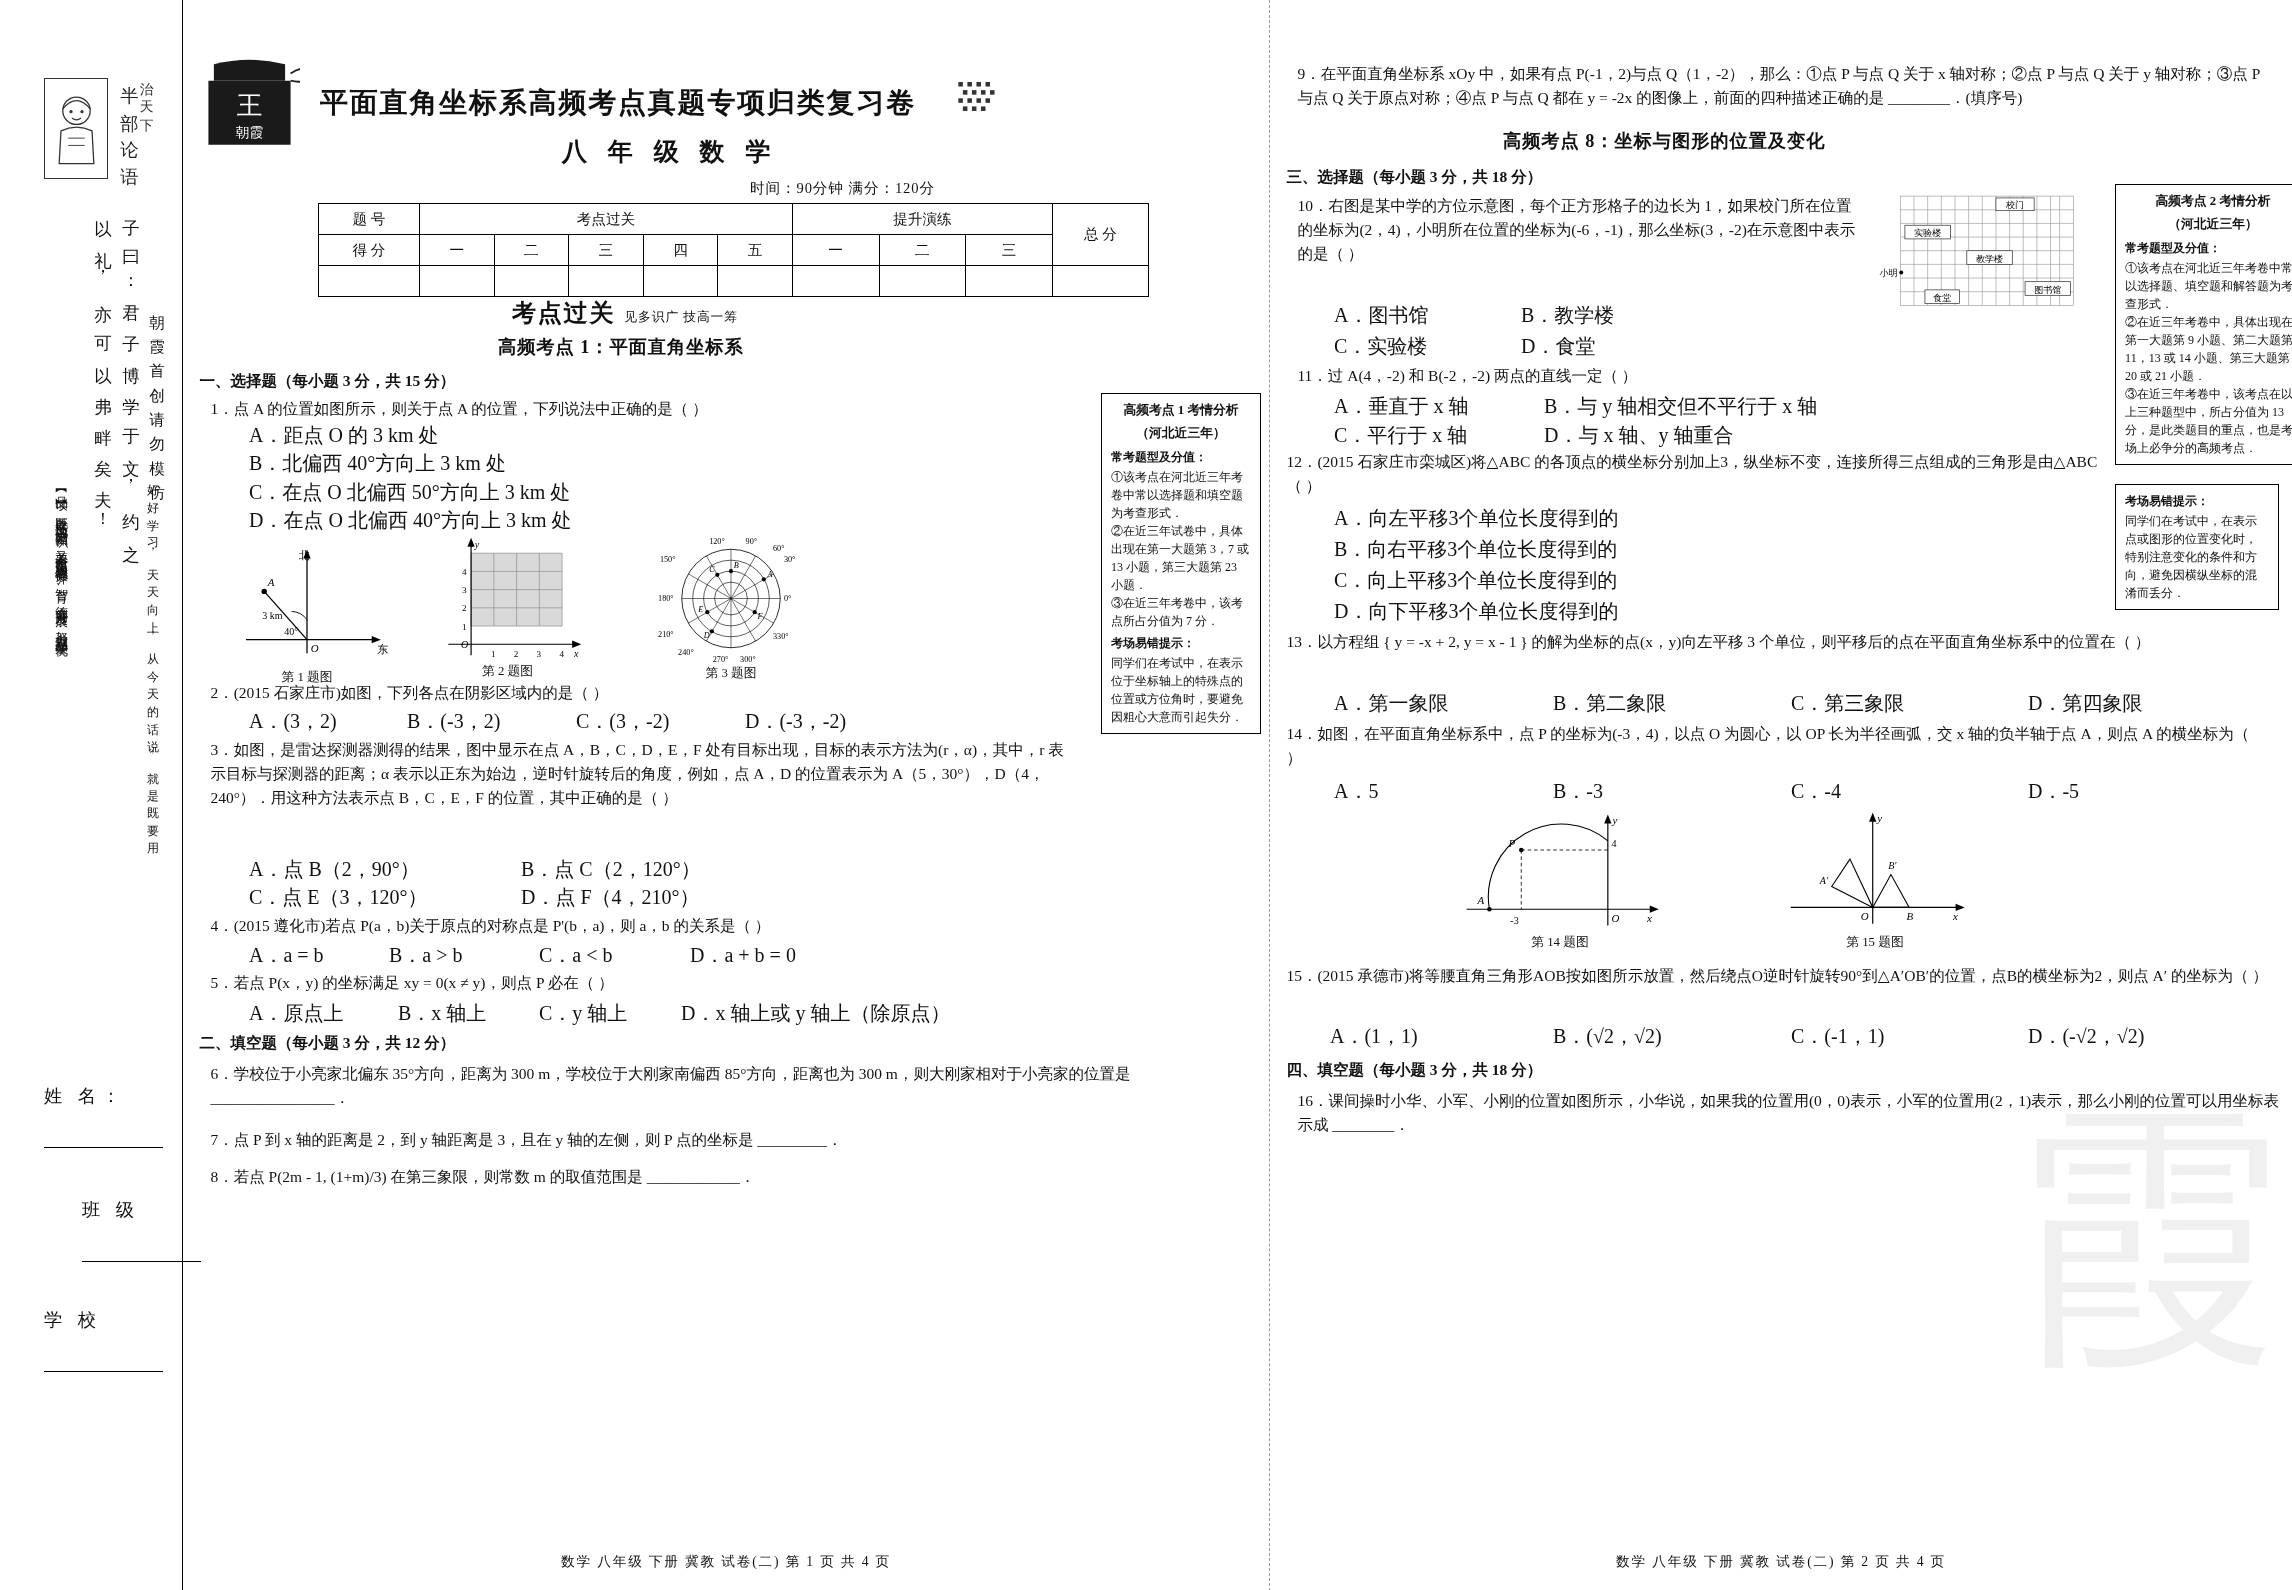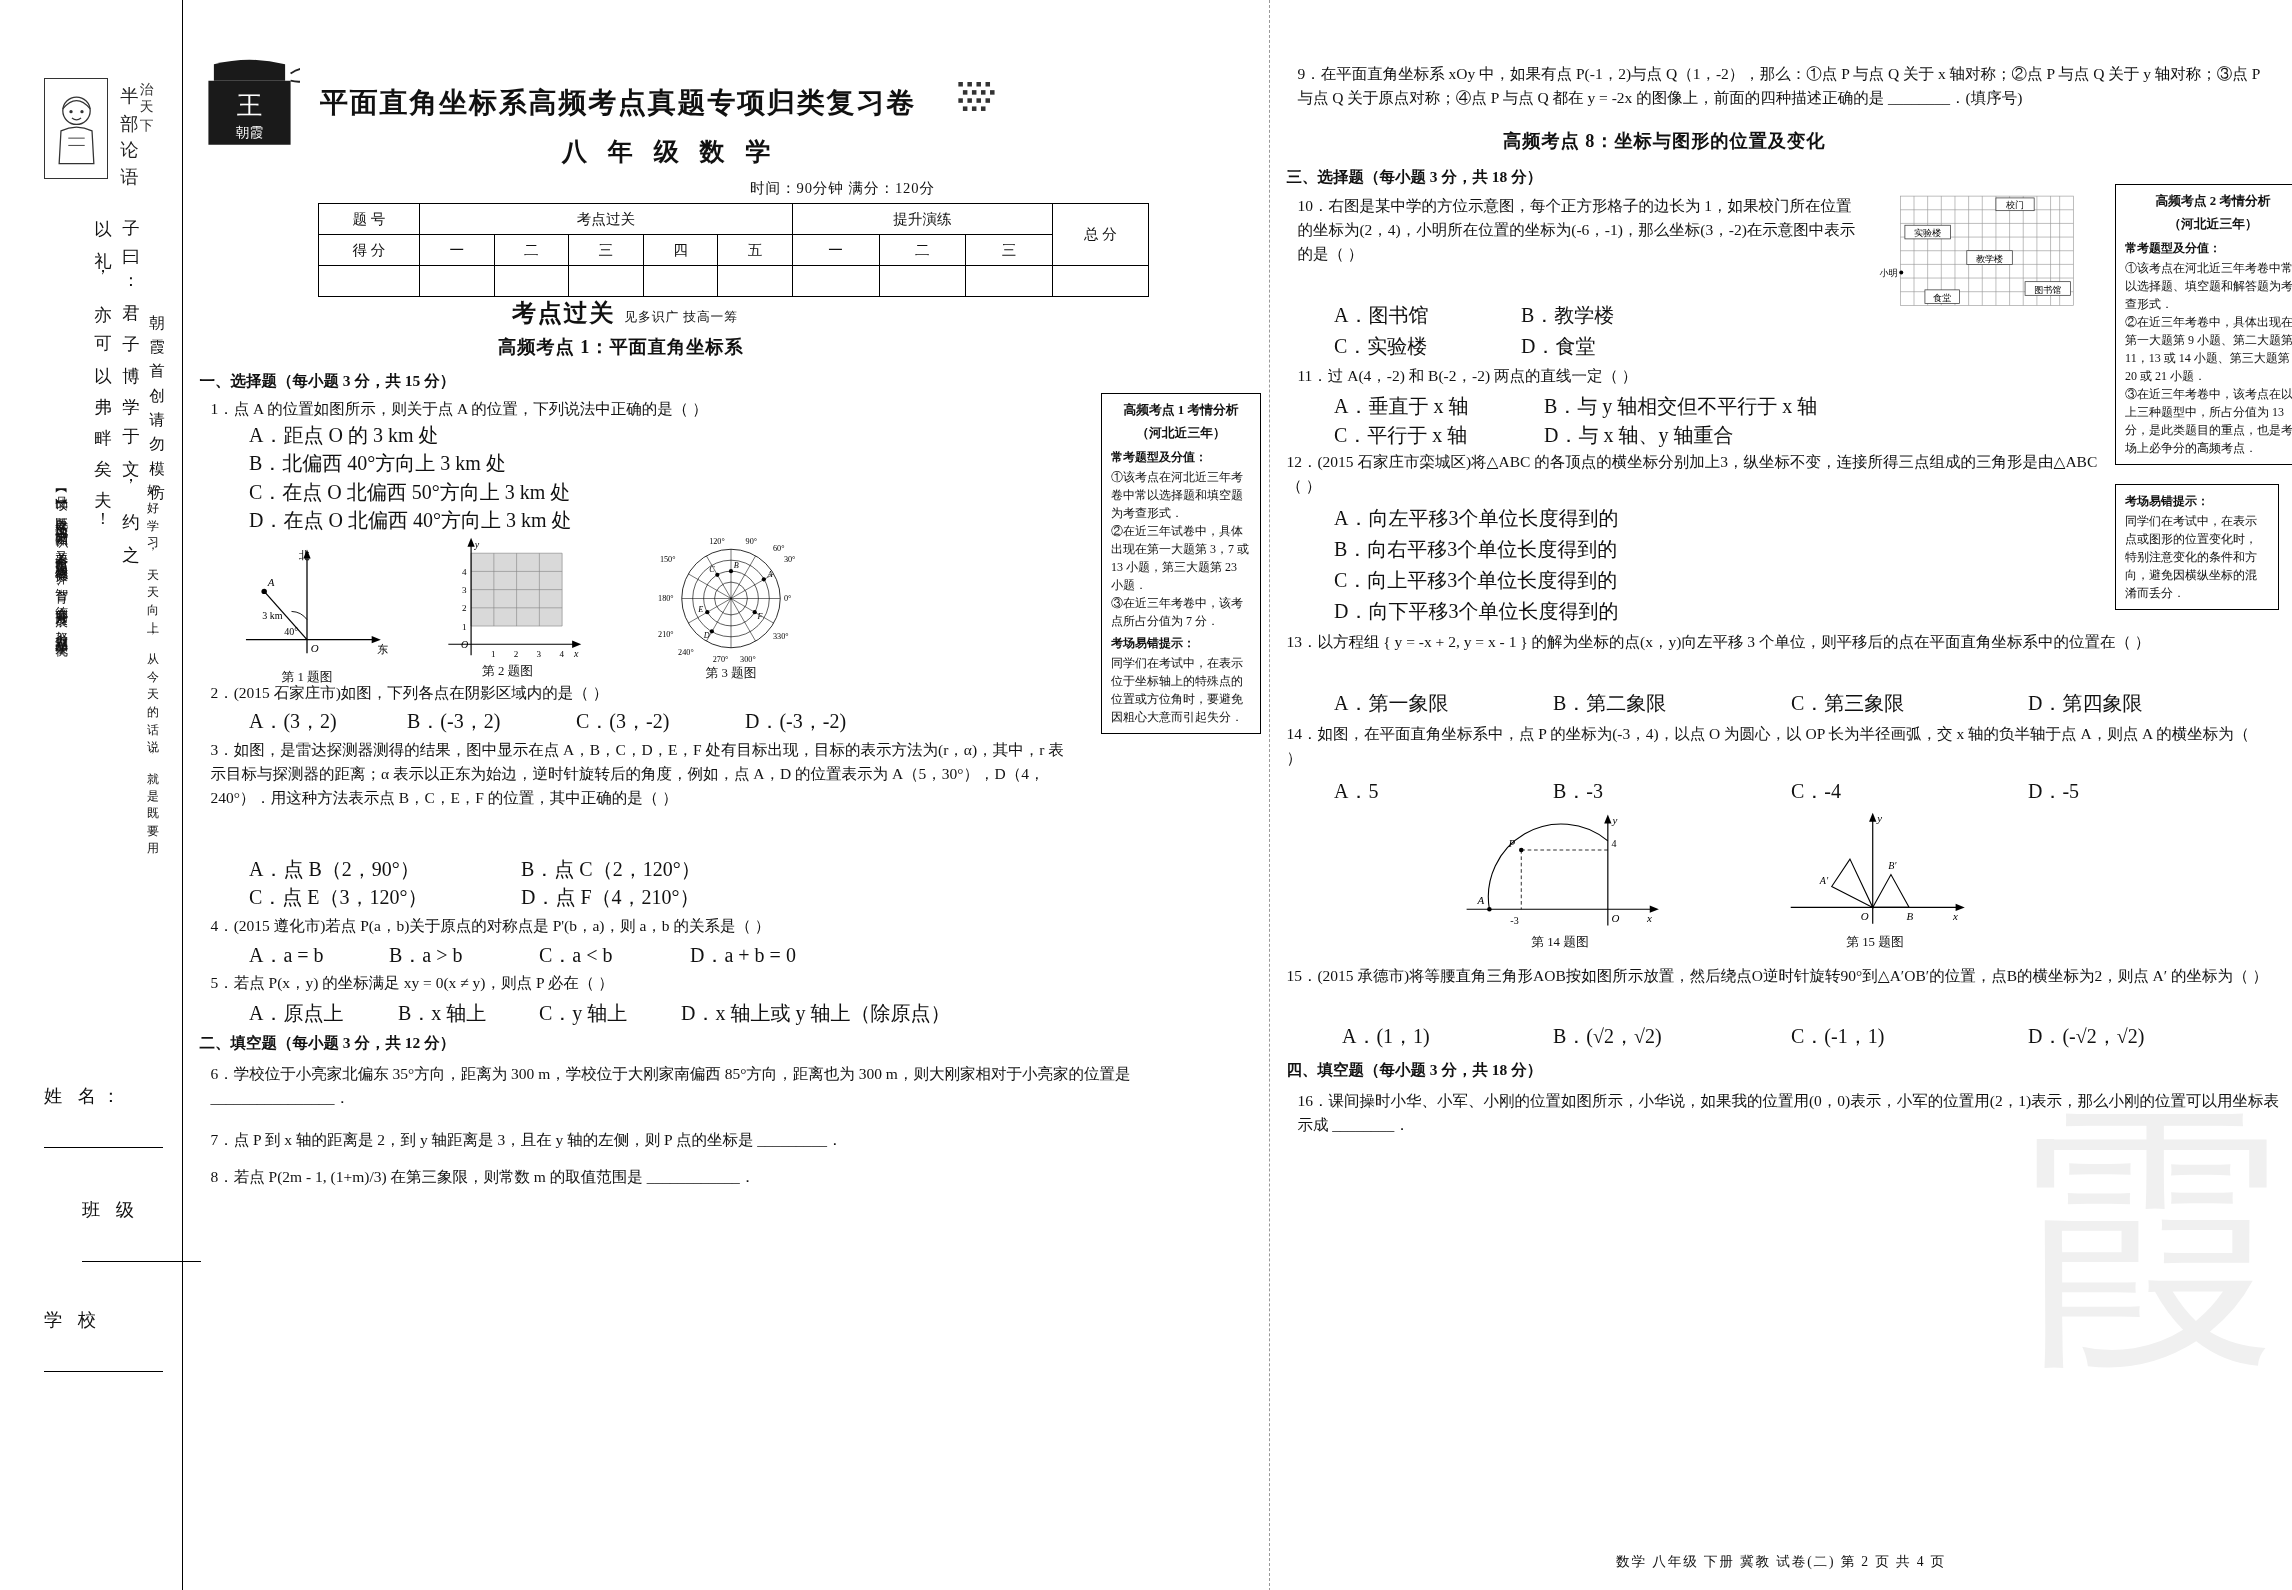--- a/index.html
+++ b/index.html
@@ -435,20 +435,21 @@
     <div class="abs opt" style="left:66px; top:1000px;">A．原点上</div>
     <div class="abs opt" style="left:215px; top:1000px;">B．x 轴上</div>
     <div class="abs opt" style="left:356px; top:1000px;">C．y 轴上</div>
     <div class="abs opt" style="left:498px; top:1000px;">D．x 轴上或 y 轴上（除原点）</div>
 
     <div class="abs sec-head" style="left:16.4px; top:1033px;">二、填空题（每小题 3 分，共 12 分）</div>
     <div class="abs q" style="left:27.4px; top:1062px; width:1019px;">6．学校位于小亮家北偏东 35°方向，距离为 300 m，学校位于大刚家南偏西 85°方向，距离也为 300 m，则大刚家相对于小亮家的位置是 ________________．</div>
     <div class="abs q" style="left:27.4px; top:1128px; width:1019px;">7．点 P 到 x 轴的距离是 2，到 y 轴距离是 3，且在 y 轴的左侧，则 P 点的坐标是 _________．</div>
     <div class="abs q" style="left:27.4px; top:1165px; width:1019px;">8．若点 P(2m - 1, (1+m)/3) 在第三象限，则常数 m 的取值范围是 ____________．</div>
 
+    <div class="footer">数学   八年级   下册   冀教   试卷(二)   第 1 页   共 4 页</div>
   </div>
 
   <div class="col col-right">
 
     <div class="watermark">霞</div>
 
     <div class="abs q" style="left:27.4px; top:62px; width:969px;">9．在平面直角坐标系 xOy 中，如果有点 P(-1，2)与点 Q（1，-2），那么：①点 P 与点 Q 关于 x 轴对称；②点 P 与点 Q 关于 y 轴对称；③点 P 与点 Q 关于原点对称；④点 P 与点 Q 都在 y = -2x 的图像上，前面的四种描述正确的是 ________．(填序号)</div>
 
     <div class="abs" style="left:233px; top:128px; font-size:18.3px; font-weight:bold; letter-spacing:0.9px;">高频考点 8：坐标与图形的位置及变化</div>
 
@@ -570,21 +571,21 @@
         <polygon points="105,108 145,108 125,72" fill="none" stroke="#000" stroke-width="1.2"></polygon>
         <text x="142" y="122" font-size="12" font-style="italic">B</text>
         <polygon points="105,108 60,85 80,55" fill="none" stroke="#000" stroke-width="1.2"></polygon>
         <text x="47" y="82" font-size="11" font-style="italic">A′</text>
         <text x="122" y="66" font-size="11" font-style="italic">B′</text>
       </svg>
       <div class="fig-cap">第 15 题图</div>
     </div>
 
     <div class="abs q" style="left:16.4px; top:964px; width:982px;">15．(2015 承德市)将等腰直角三角形AOB按如图所示放置，然后绕点O逆时针旋转90°到△A′OB′的位置，点B的横坐标为2，则点 A′ 的坐标为（     ）</div>
-    <div class="abs opt" style="left:72px; top:1023px;">A．(1，1)</div>
+    <div class="abs opt" style="left:60px; top:1023px;">A．(1，1)</div>
     <div class="abs opt" style="left:283px; top:1023px;">B．(√2，√2)</div>
     <div class="abs opt" style="left:521px; top:1023px;">C．(-1，1)</div>
     <div class="abs opt" style="left:758px; top:1023px;">D．(-√2，√2)</div>
 
     <div class="abs sec-head" style="left:16.4px; top:1060px;">四、填空题（每小题 3 分，共 18 分）</div>
     <div class="abs q" style="left:27.4px; top:1089px; width:982px;">16．课间操时小华、小军、小刚的位置如图所示，小华说，如果我的位置用(0，0)表示，小军的位置用(2，1)表示，那么小刚的位置可以用坐标表示成 ________．</div>
 
     <div class="footer">数学   八年级   下册   冀教   试卷(二)   第 2 页   共 4 页</div>
   </div>
 </div>

